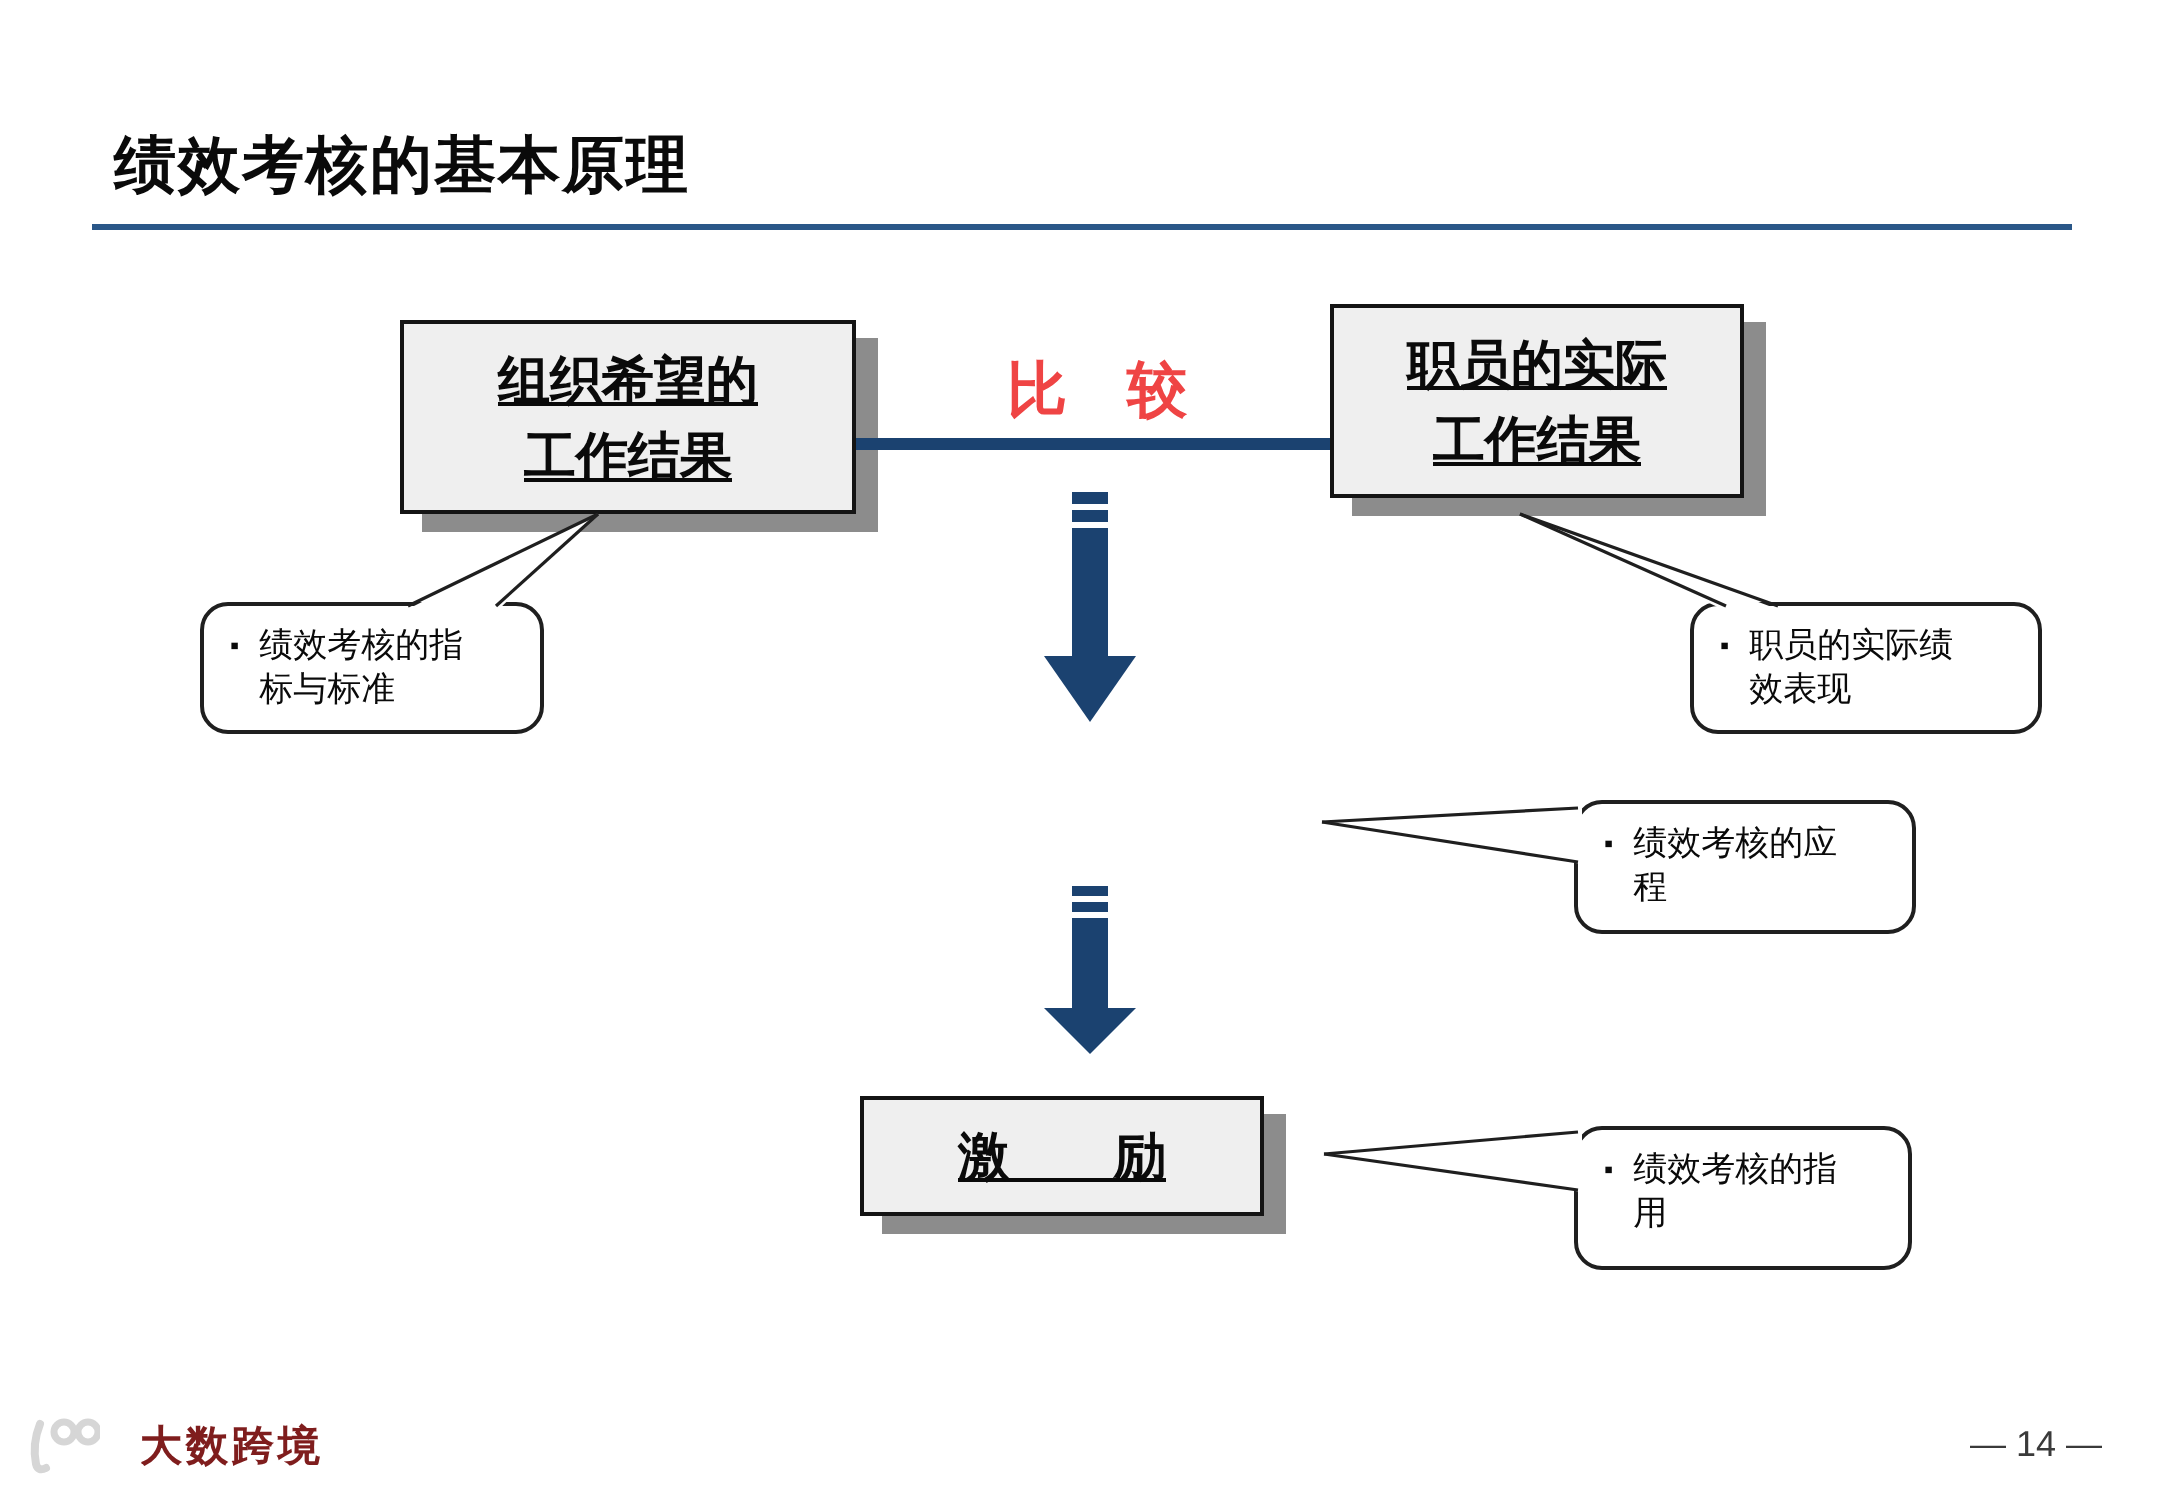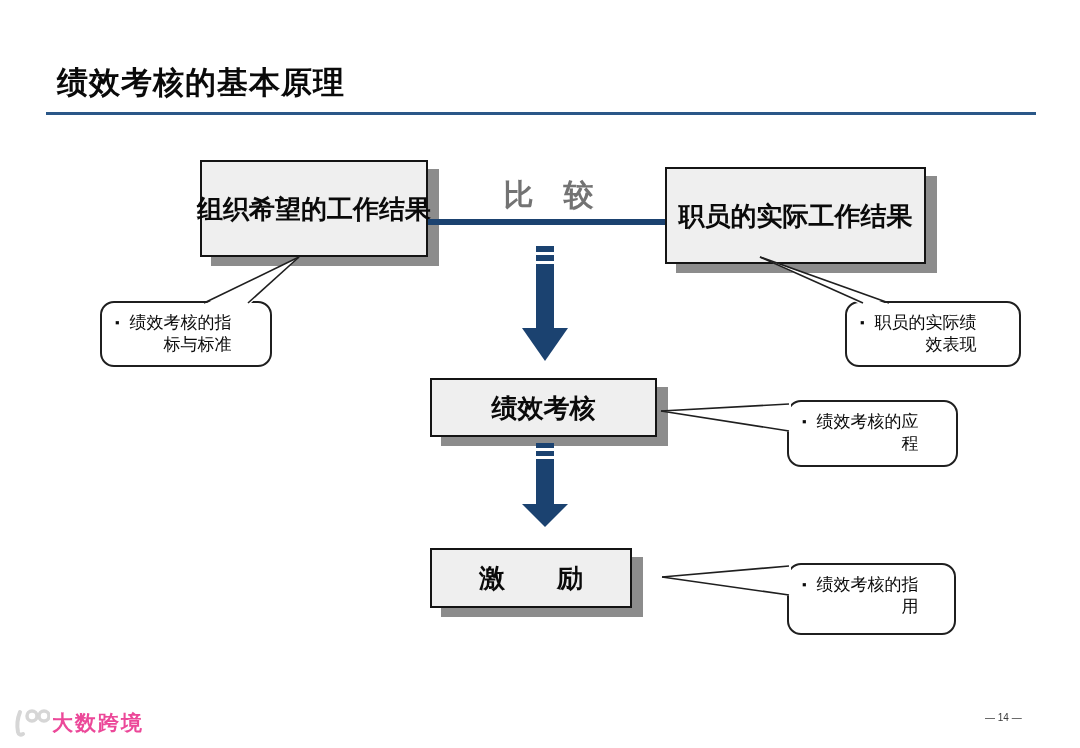--- a/index.html
+++ b/index.html
@@ -3,46 +3,46 @@
 <meta charset="utf-8">
 <style>
   html,body{margin:0;padding:0;background:#ffffff;}
   body{font-family:"Liberation Sans","DejaVu Sans",sans-serif;}
   .slide{position:relative;width:1080px;height:748px;background:#ffffff;overflow:hidden;}
 
   .title{position:absolute;left:57px;top:62px;font-size:31px;font-weight:bold;color:#0a0a0a;letter-spacing:1px;white-space:pre;text-align:center;}
   .title-rule{position:absolute;left:46px;top:112px;width:990px;height:3px;background:#2a5788;}
 
   .gbox{position:absolute;box-sizing:border-box;background:#efefef;border:2px solid #141414;
-        box-shadow:11px 9px 0 #8c8c8c;display:flex;flex-direction:row;align-items:center;
-        justify-content:center;font-weight:bold;color:#0a0a0a;}
+        box-shadow:11px 9px 0 #8c8c8c;display:flex;flex-direction:column;align-items:center;
+        justify-content:center;font-weight:bold;color:#0a0a0a;text-decoration:underline;}
   .gbox .bl{font-size:26px;line-height:38px;white-space:pre;}
   .box-expected{left:200px;top:160px;width:228px;height:97px;}
-  .box-actual{left:665px;top:167px;width:261px;height:97px;}
+  .box-actual{left:665px;top:152px;width:207px;height:97px;}
   .box-appraisal{left:430px;top:378px;width:227px;height:59px;}
   .box-motivation{left:430px;top:548px;width:202px;height:60px;}
 
   .compare{position:absolute;left:430px;top:175px;width:237px;text-align:center;
-           font-size:30px;font-weight:bold;color:#737373;white-space:pre;}
+           font-size:30px;font-weight:bold;color:#ef4444;white-space:pre;}
 
   .callout{position:absolute;box-sizing:border-box;background:#ffffff;border:2px solid #1f1f1f;
            border-radius:14px;display:flex;gap:10px;padding:9px 8px 6px 13px;
            font-size:17px;line-height:22px;color:#0a0a0a;}
   .callout .bullet{font-size:13px;line-height:22px;flex:0 0 auto;}
-  .callout .ctext div{white-space:pre;text-align:right;}
+  .callout .ctext div{white-space:pre;}
   .co-left{left:100px;top:301px;width:172px;height:66px;}
   .co-right{left:845px;top:301px;width:176px;height:66px;}
   .co-process{left:787px;top:400px;width:171px;height:67px;}
   .co-application{left:787px;top:563px;width:169px;height:72px;}
 
   .overlay{position:absolute;left:0;top:0;width:1080px;height:748px;pointer-events:none;}
 
-  .watermark{position:absolute;left:10px;top:708px;display:flex;align-items:center;gap:2px;
-             color:#ec4899;font-weight:bold;font-size:21px;letter-spacing:2px;white-space:pre;}
-  .pagenum{position:absolute;left:985px;top:712px;font-size:10px;color:#3a3a3a;white-space:pre;}
+  .watermark{position:absolute;left:10px;top:708px;display:flex;align-items:center;gap:20px;
+             color:#7f1d1d;font-weight:bold;font-size:21px;letter-spacing:2px;white-space:pre;}
+  .pagenum{position:absolute;left:985px;top:712px;font-size:18px;color:#3a3a3a;white-space:pre;}
 </style>
 </head>
 <body>
 
 <div class="slide">
 
   <div class="title">绩效考核的基本原理</div>
   <div class="title-rule"></div>
 
   <div class="gbox box-expected">
@@ -50,23 +50,20 @@
     <div class="bl">工作结果</div>
   </div>
 
   <div class="gbox box-actual">
     <div class="bl">职员的实际</div>
     <div class="bl">工作结果</div>
   </div>
 
   <div class="compare">比　较</div>
 
-  <div class="gbox box-appraisal">
-    <div class="bl">绩效考核</div>
-  </div>
 
   <div class="gbox box-motivation">
     <div class="bl">激　　励</div>
   </div>
 
   <div class="callout co-left">
     <span class="bullet">▪</span>
     <div class="ctext">
       <div>绩效考核的指</div>
       <div>标与标准</div>

